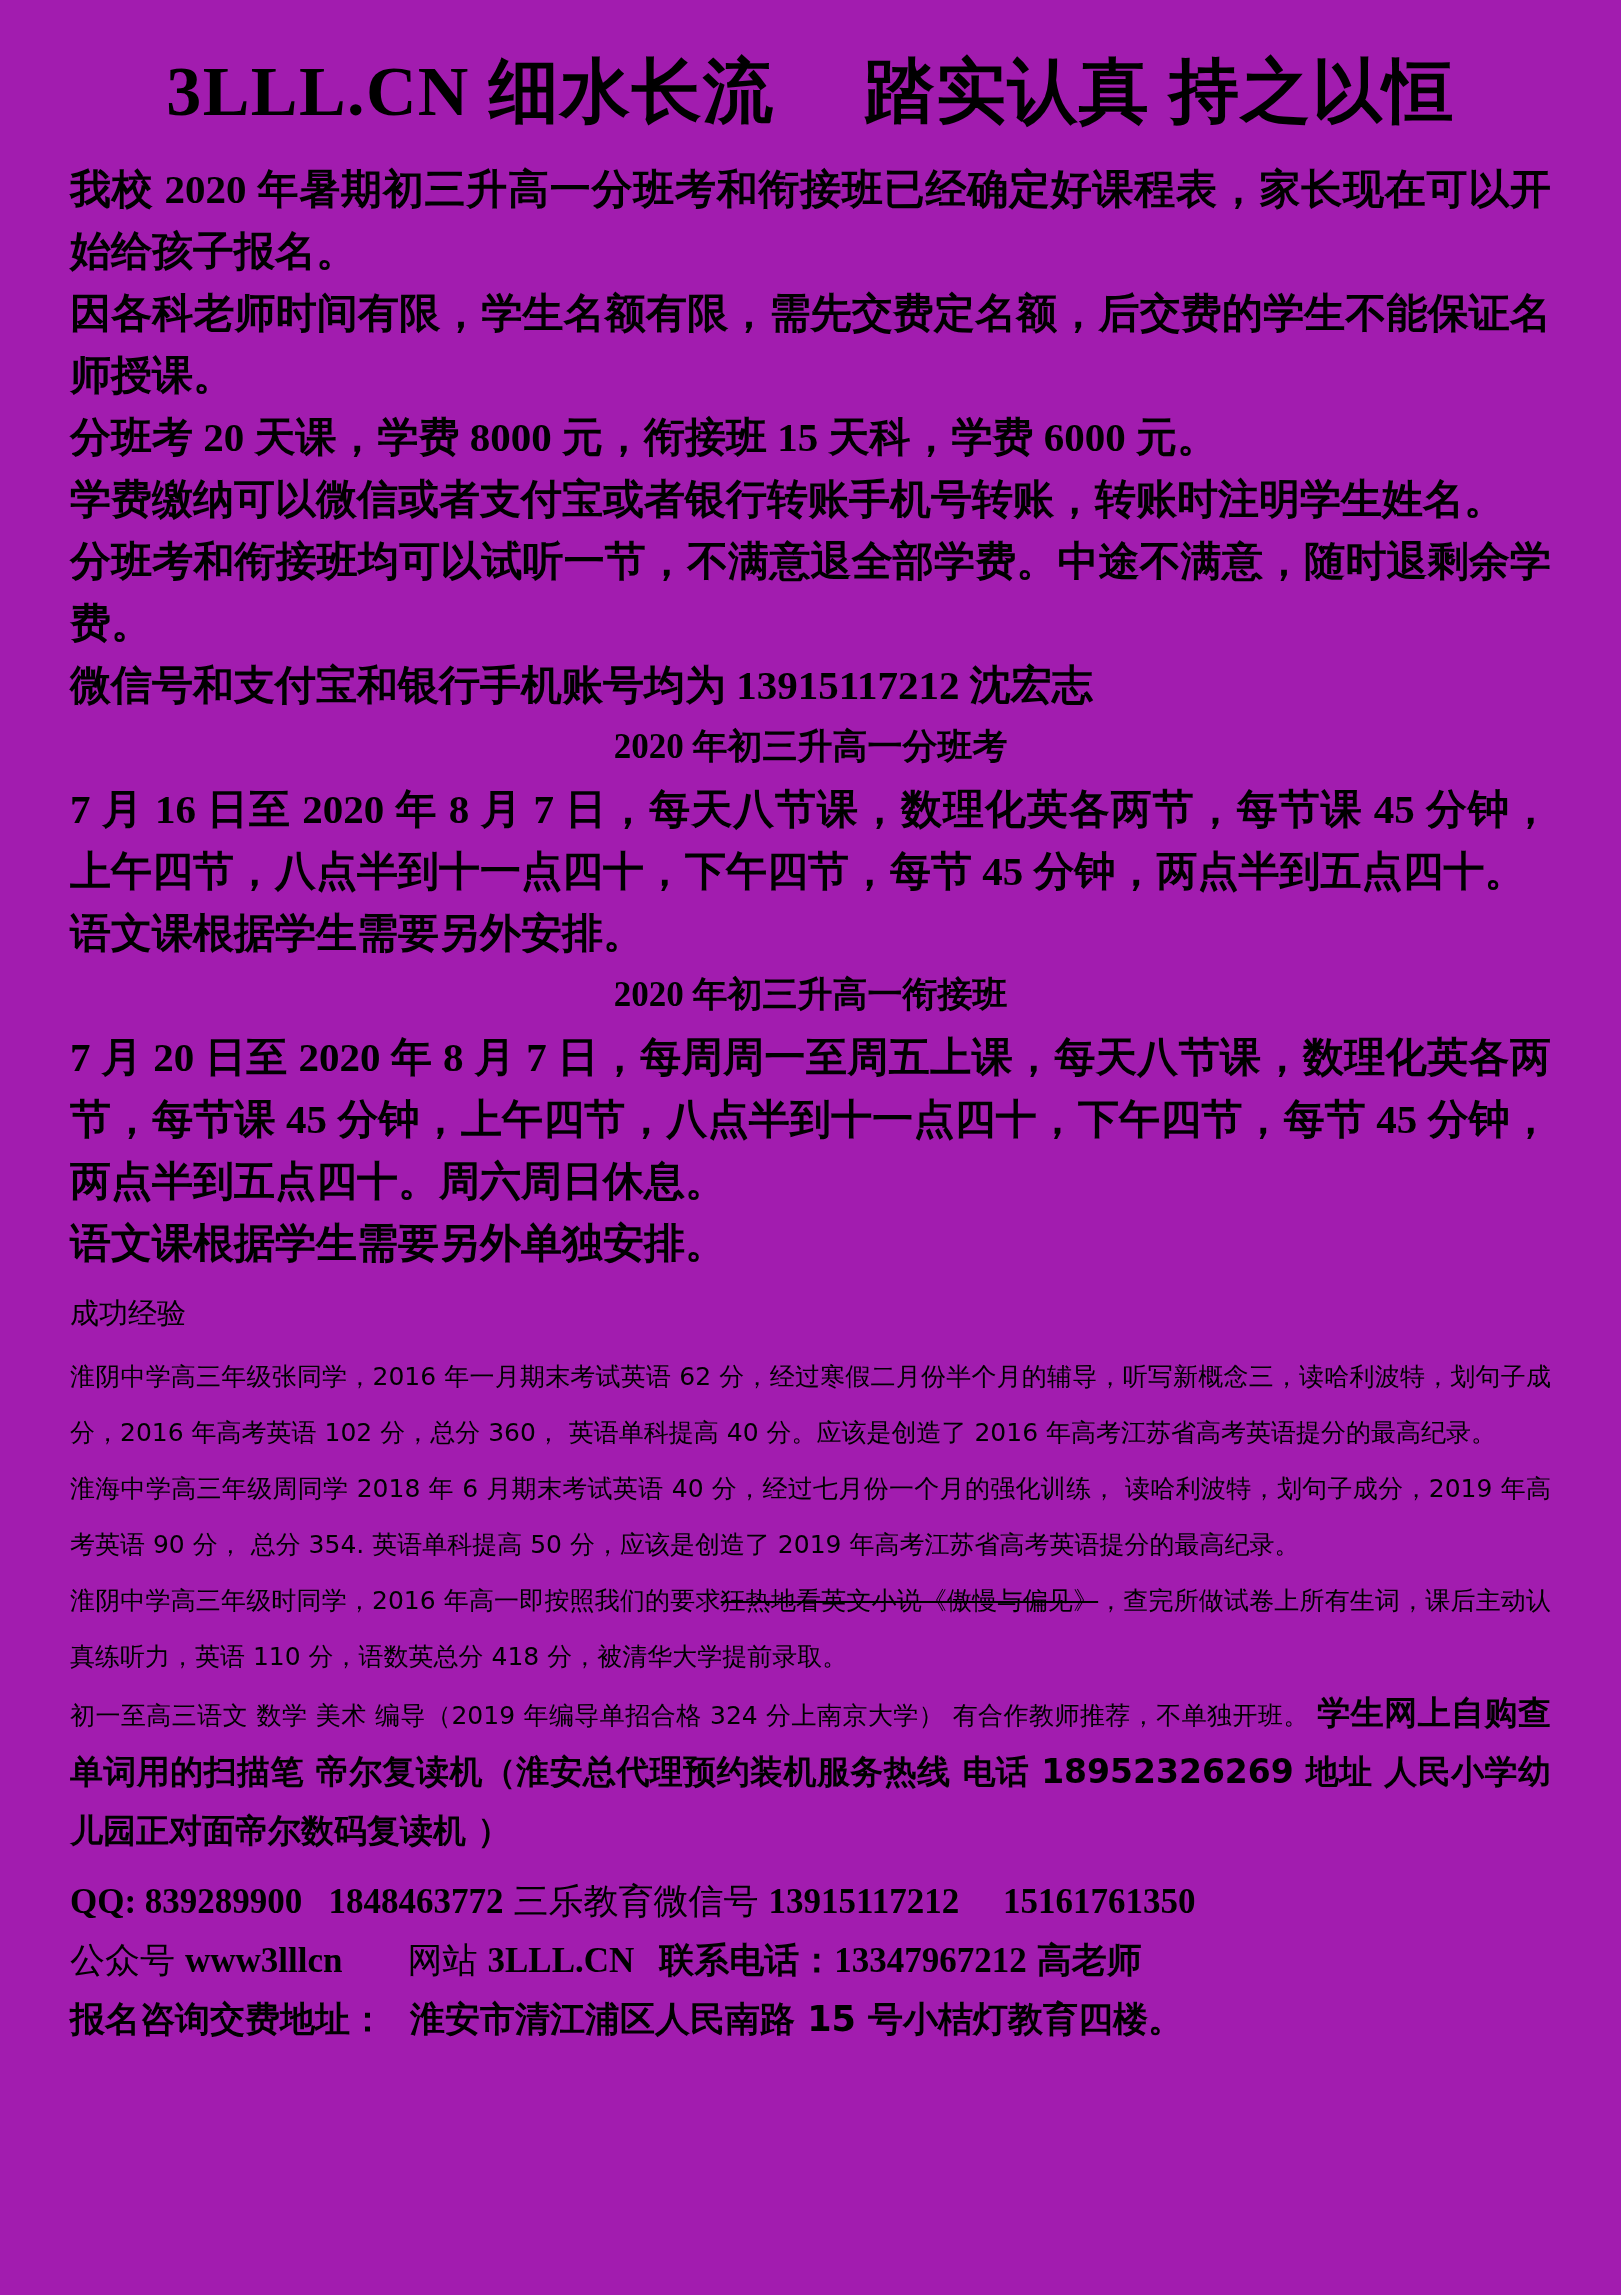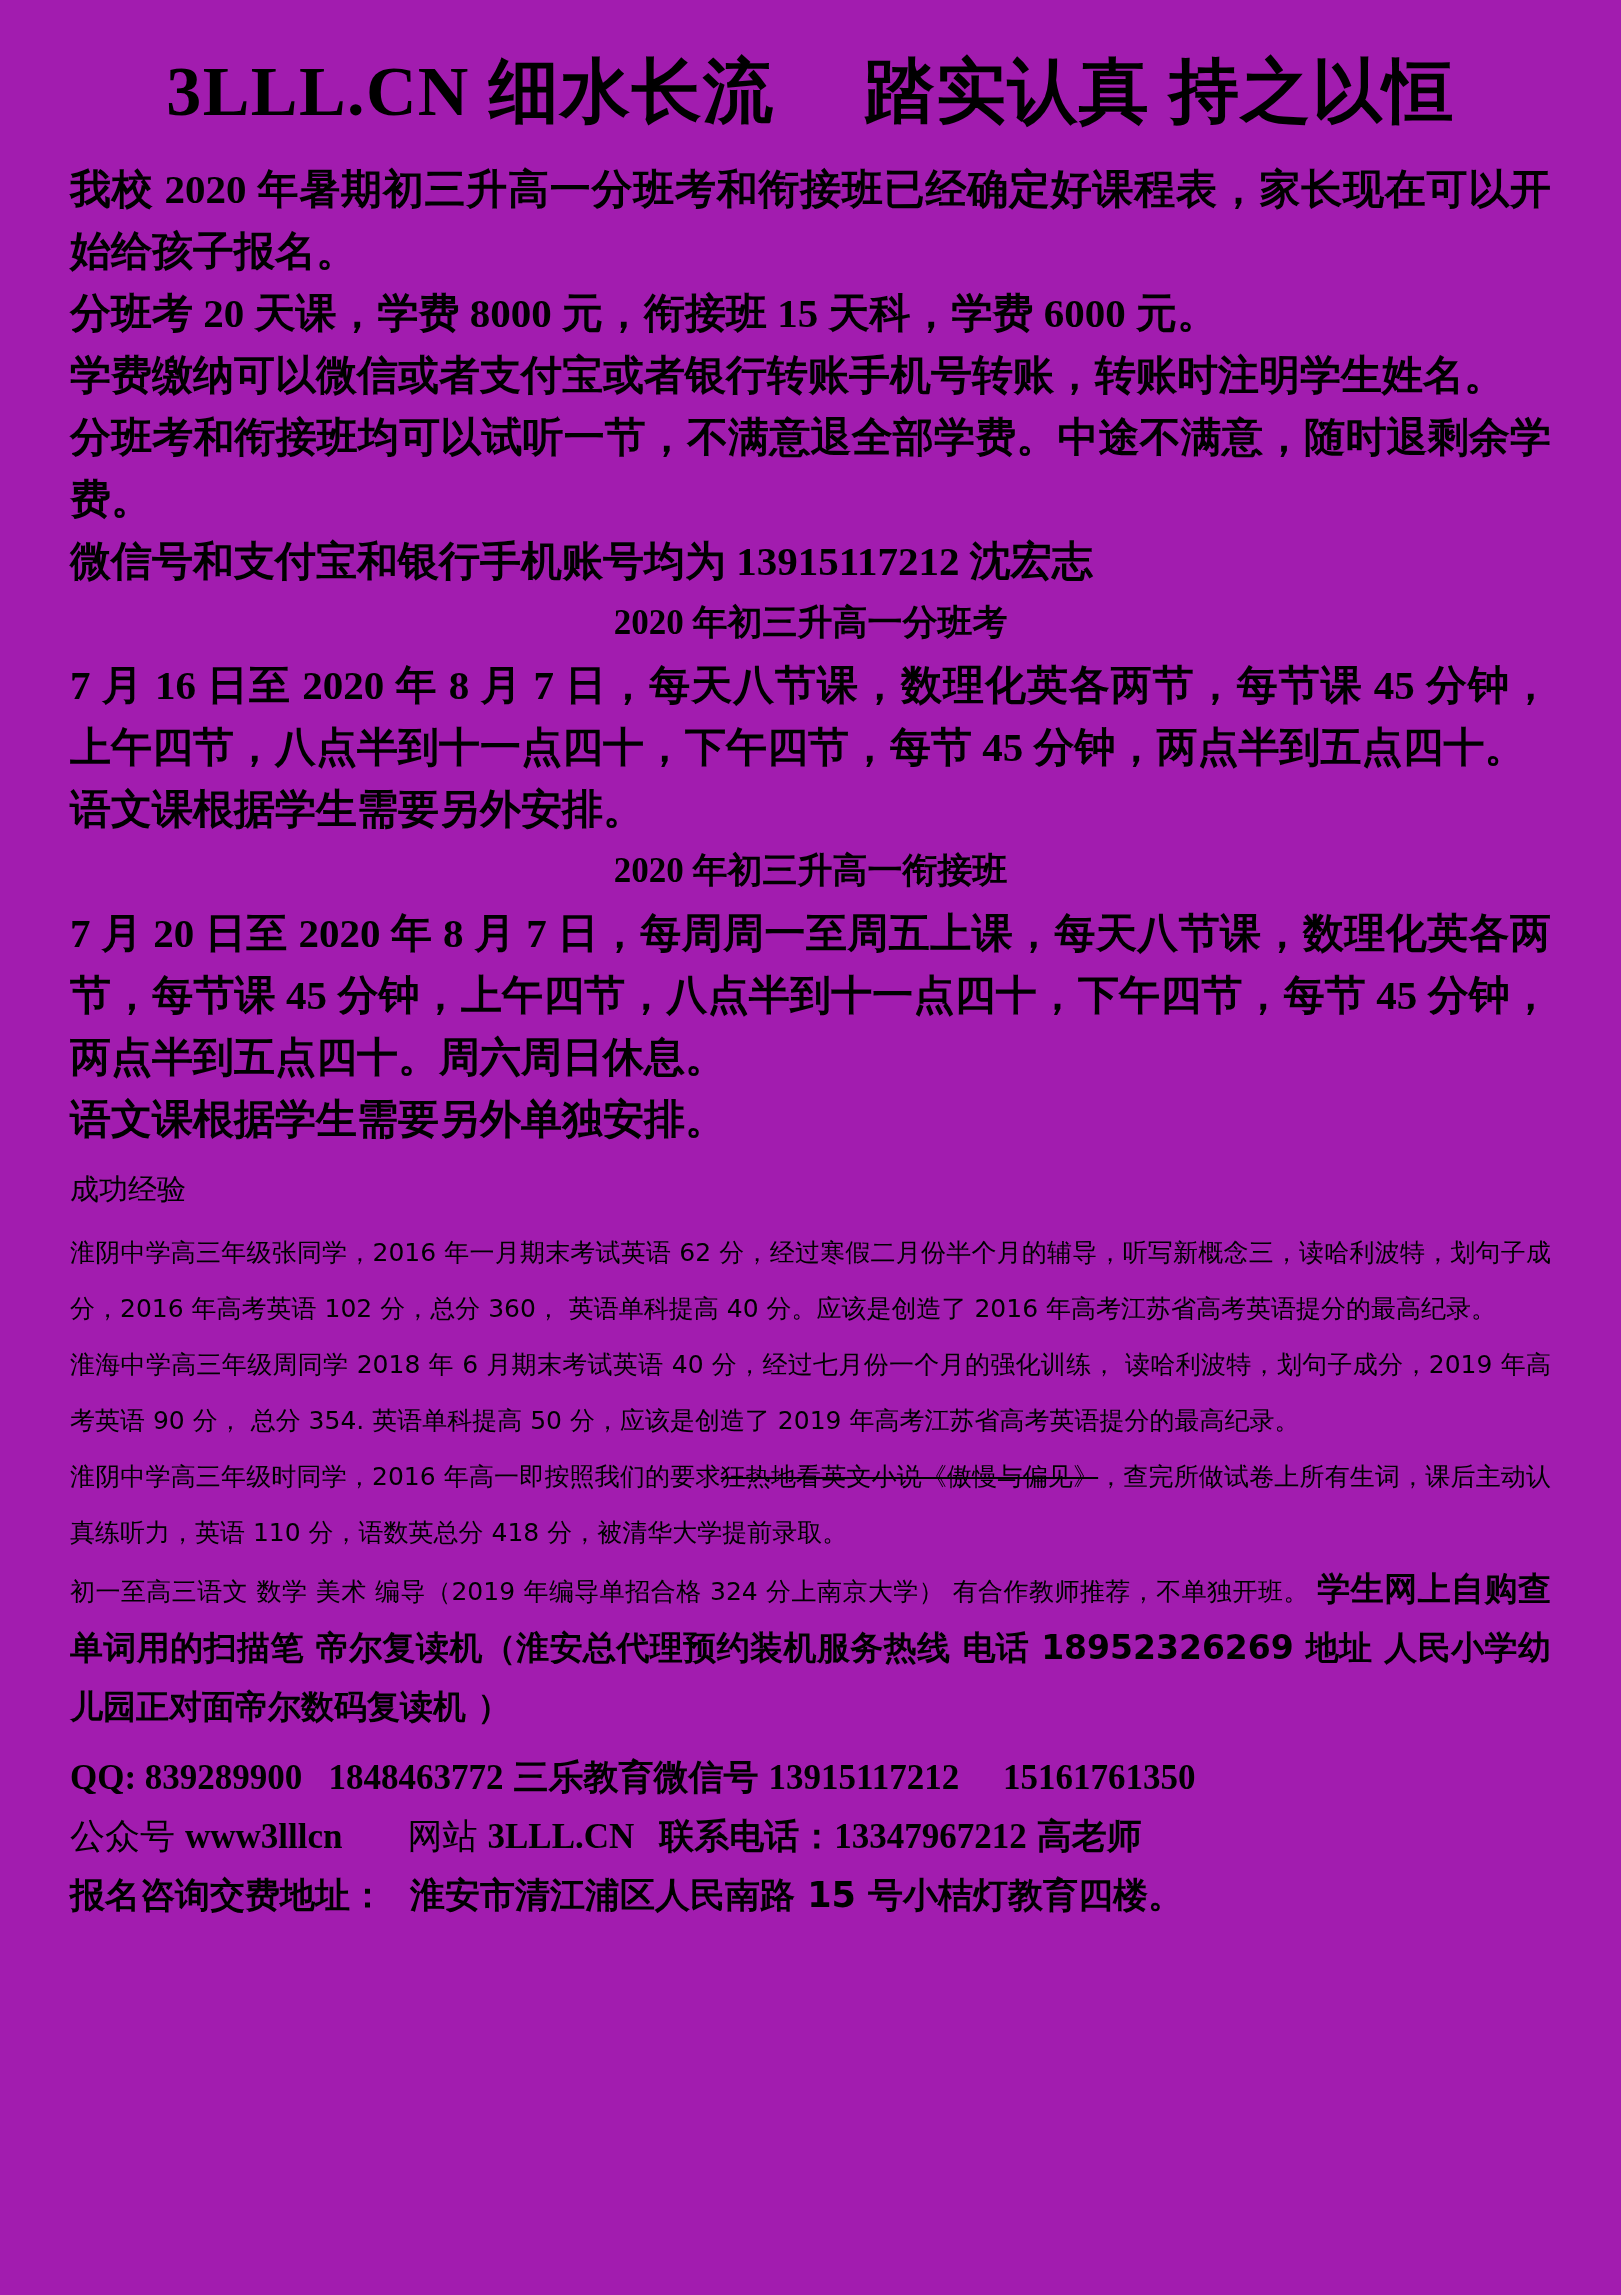--- a/index.html
+++ b/index.html
@@ -85,32 +85,33 @@
     font-family: "Liberation Serif", "DejaVu Serif", serif;
   }
   .sans-reg {
     font-weight: normal;
     font-family: "DejaVu Sans", "Liberation Sans", sans-serif;
   }
   .sans-bold {
     font-weight: bold;
     font-family: "DejaVu Sans", "Liberation Sans", sans-serif;
   }
-  .ml-sm { margin-left: 10px; font-weight: bold; }
+  .ml-sm { margin-left: 10px; }
   .ml-md { margin-left: 25px; }
   .ml-lg { margin-left: 65px; }
 </style>
 </head>
 <body>
 
 <div class="page">
 
   <h1 class="title">3LLL.CN 细水长流　 踏实认真 持之以恒</h1>
 
   <p class="body-p">我校 2020 年暑期初三升高一分班考和衔接班已经确定好课程表，家长现在可以开始给孩子报名。</p>
+  <p class="body-p">因各科老师时间有限，学生名额有限，需先交费定名额，后交费的学生不能保证名师授课。</p>
   <p class="body-p">分班考 20 天课，学费 8000 元，衔接班 15 天科，学费 6000 元。</p>
   <p class="body-p">学费缴纳可以微信或者支付宝或者银行转账手机号转账，转账时注明学生姓名。</p>
   <p class="body-p">分班考和衔接班均可以试听一节，不满意退全部学费。中途不满意，随时退剩余学费。</p>
   <p class="body-p">微信号和支付宝和银行手机账号均为 13915117212 沈宏志</p>
 
   <h2 class="heading-center">2020 年初三升高一分班考</h2>
   <p class="body-p">7 月 16 日至 2020 年 8 月 7 日，每天八节课，数理化英各两节，每节课 45 分钟，上午四节，八点半到十一点四十，下午四节，每节 45 分钟，两点半到五点四十。</p>
   <p class="body-p">语文课根据学生需要另外安排。</p>
 
   <h2 class="heading-center">2020 年初三升高一衔接班</h2>

